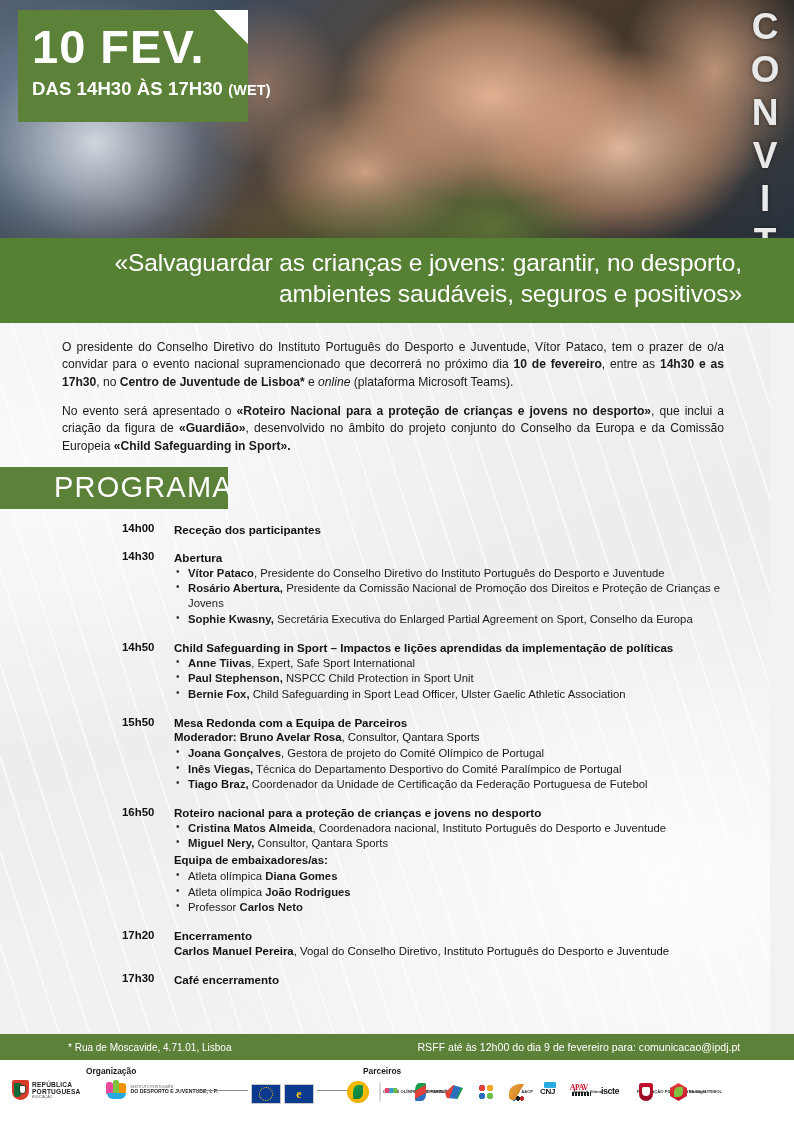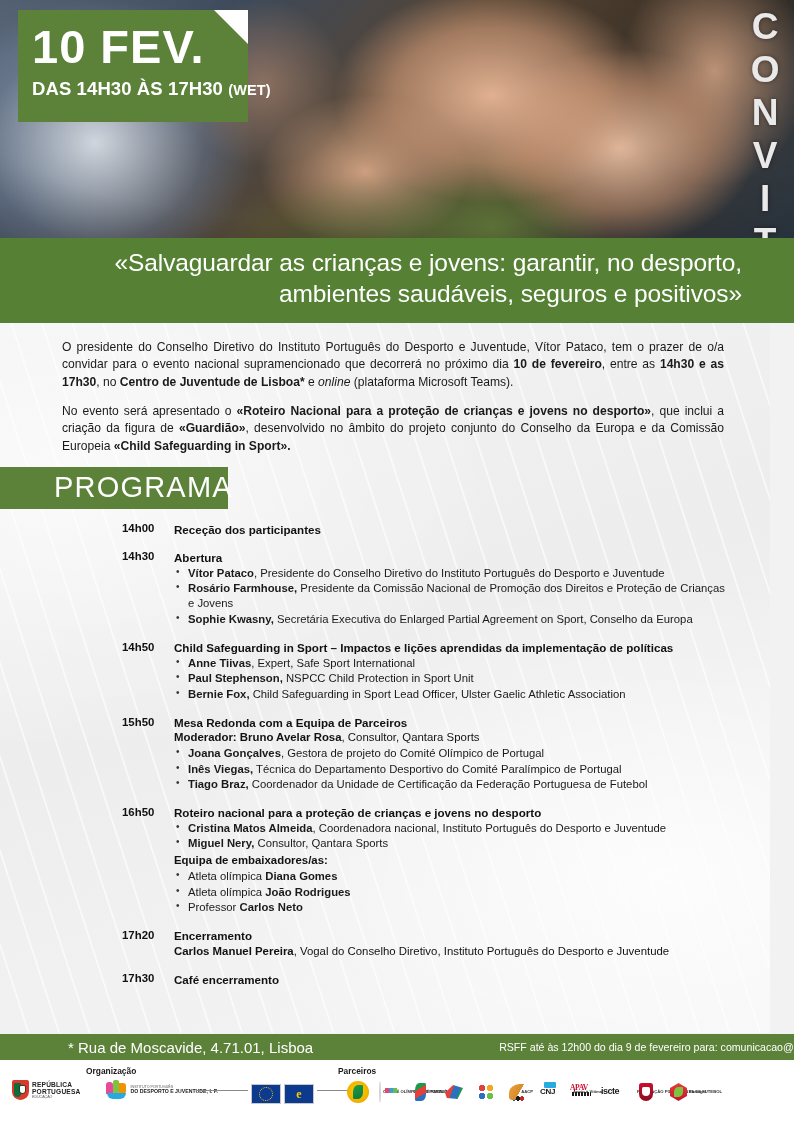--- a/index.html
+++ b/index.html
@@ -223,21 +223,21 @@
   .footer-bar {
     position: absolute;
     left: 0; bottom: 63px;
     width: 794px; height: 26px;
     background: #5c8139;
     display: flex;
     align-items: center;
   }
   .footer-bar .addr {
     color: #ffffff;
-    font-size: 15px;
+    font-size: 10px;
     margin-left: 68px;
     white-space: nowrap;
   }
   .footer-bar .rsvp {
     color: #ffffff;
     font-size: 10.6px;
     margin-left: 186px;
     white-space: nowrap;
   }
 
@@ -248,21 +248,21 @@
     width: 794px; height: 63px;
     background: #ffffff;
   }
   .logo-label {
     position: absolute;
     font-size: 8.4px;
     font-weight: bold;
     color: #1a1a1a;
   }
   .lbl-org { left: 86px; top: 6px; }
-  .lbl-par { left: 338px; top: 6px; }
+  .lbl-par { left: 363px; top: 6px; }
 
   .logo-row { position: absolute; display: flex; align-items: center; gap: 7px; }
   .logos-left { left: 12px; top: 20px; }
   .logos-eu { left: 196px; top: 24px; gap: 3px; }
   .logos-partners { left: 347px; top: 20px; gap: 6px; }
 
   .logo { display: flex; align-items: center; gap: 3px; }
   .logo-txt { font-size: 5.2px; line-height: 1.12; color: #222; font-weight: bold; }
   .logo-txt .big { font-size: 6.6px; letter-spacing: 0.2px; }
   .logo-txt .tiny { font-size: 3.6px; font-weight: normal; color: #555; }
@@ -443,21 +443,21 @@
             <div class="slot-body">
               <div class="slot-title">Receção dos participantes</div>
             </div>
           </div>
           <div class="slot">
             <div class="slot-time">14h30</div>
             <div class="slot-body">
               <div class="slot-title">Abertura</div>
               <ul class="bullets">
                 <li><b>Vítor Pataco</b><span>, Presidente do Conselho Diretivo do Instituto Português do Desporto e Juventude</span></li>
-                <li><b>Rosário Farmhouse,</b><span> Presidente da Comissão Nacional de Promoção dos Direitos e Proteção de Crianças e Jovens</span></li>
+                <li><b>Rosário Abertura,</b><span> Presidente da Comissão Nacional de Promoção dos Direitos e Proteção de Crianças e Jovens</span></li>
                 <li><b>Sophie Kwasny,</b><span> Secretária Executiva do Enlarged Partial Agreement on Sport, Conselho da Europa</span></li>
               </ul>
             </div>
           </div>
           <div class="slot">
             <div class="slot-time">14h50</div>
             <div class="slot-body">
               <div class="slot-title">Child Safeguarding in Sport – Impactos e lições aprendidas da implementação de políticas</div>
               <ul class="bullets">
                 <li><b>Anne Tiivas</b><span>, Expert, Safe Sport International</span></li>

